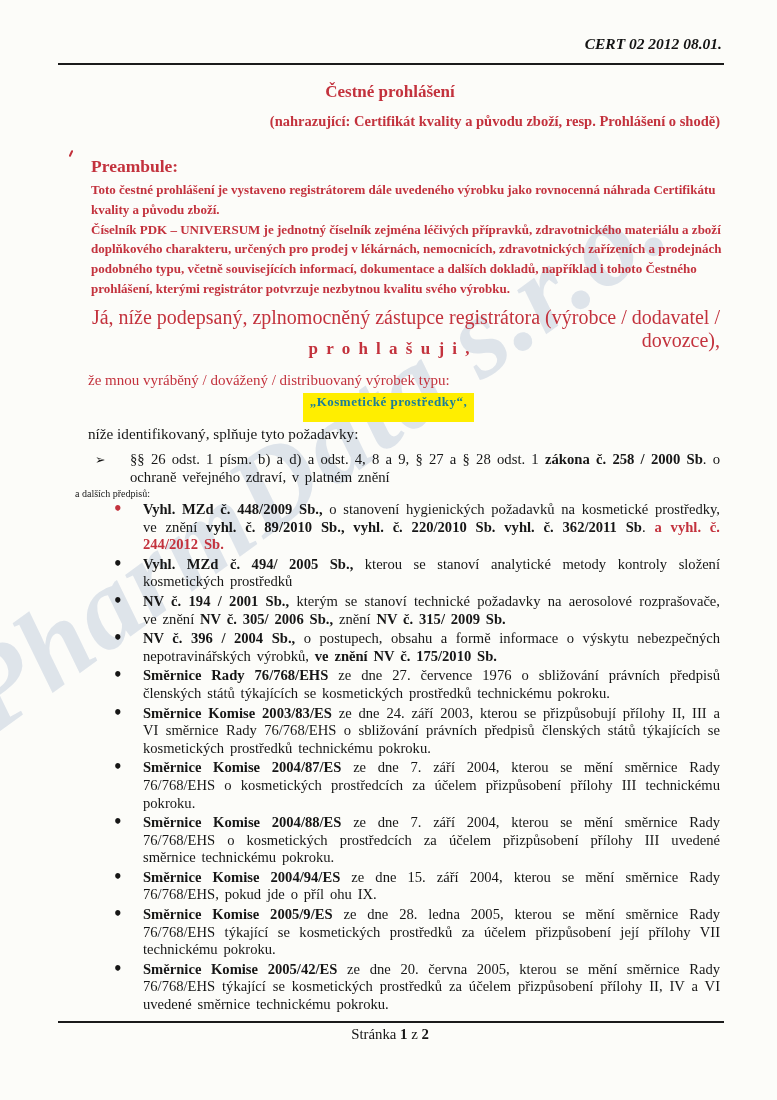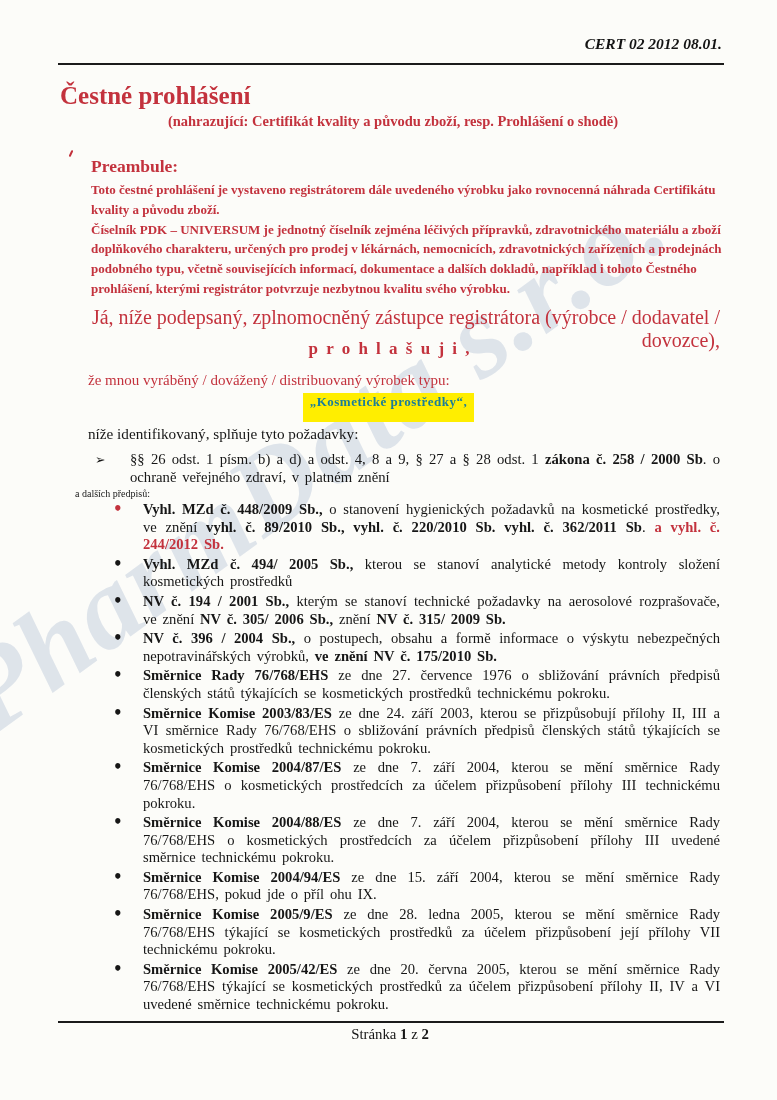--- a/index.html
+++ b/index.html
@@ -31,25 +31,25 @@
   }
   .doc-code{
     position:absolute;top:35px;right:55px;
     font-style:italic;font-weight:bold;font-size:15.5px;color:#141414;
   }
   .rule{position:absolute;left:58px;right:53px;height:2px;background:#1b1b1b;}
   .rule-top{top:63px;}
   .rule-bottom{top:1021px;}
   .title{
     position:absolute;top:82px;left:60px;right:57px;
-    font-size:25px;font-weight:bold;color:var(--red);
+    text-align:center;font-size:17px;font-weight:bold;color:var(--red);
   }
   .subtitle{
     position:absolute;top:113px;left:66px;right:57px;
-    text-align:center;font-size:14.5px;font-weight:bold;color:var(--red);
+    text-align:right;font-size:14.5px;font-weight:bold;color:var(--red);
   }
   .stray-mark{
     position:absolute;left:70px;top:150px;width:2px;height:7px;
     background:var(--red);transform:rotate(25deg);border-radius:1px;
   }
   .preamble{
     position:absolute;top:156px;left:75px;right:44px;color:var(--red);margin-left:16px;
   }
   .preamble h2{
     margin:0 0 3px 0;font-size:17.5px;font-weight:bold;color:var(--red);

